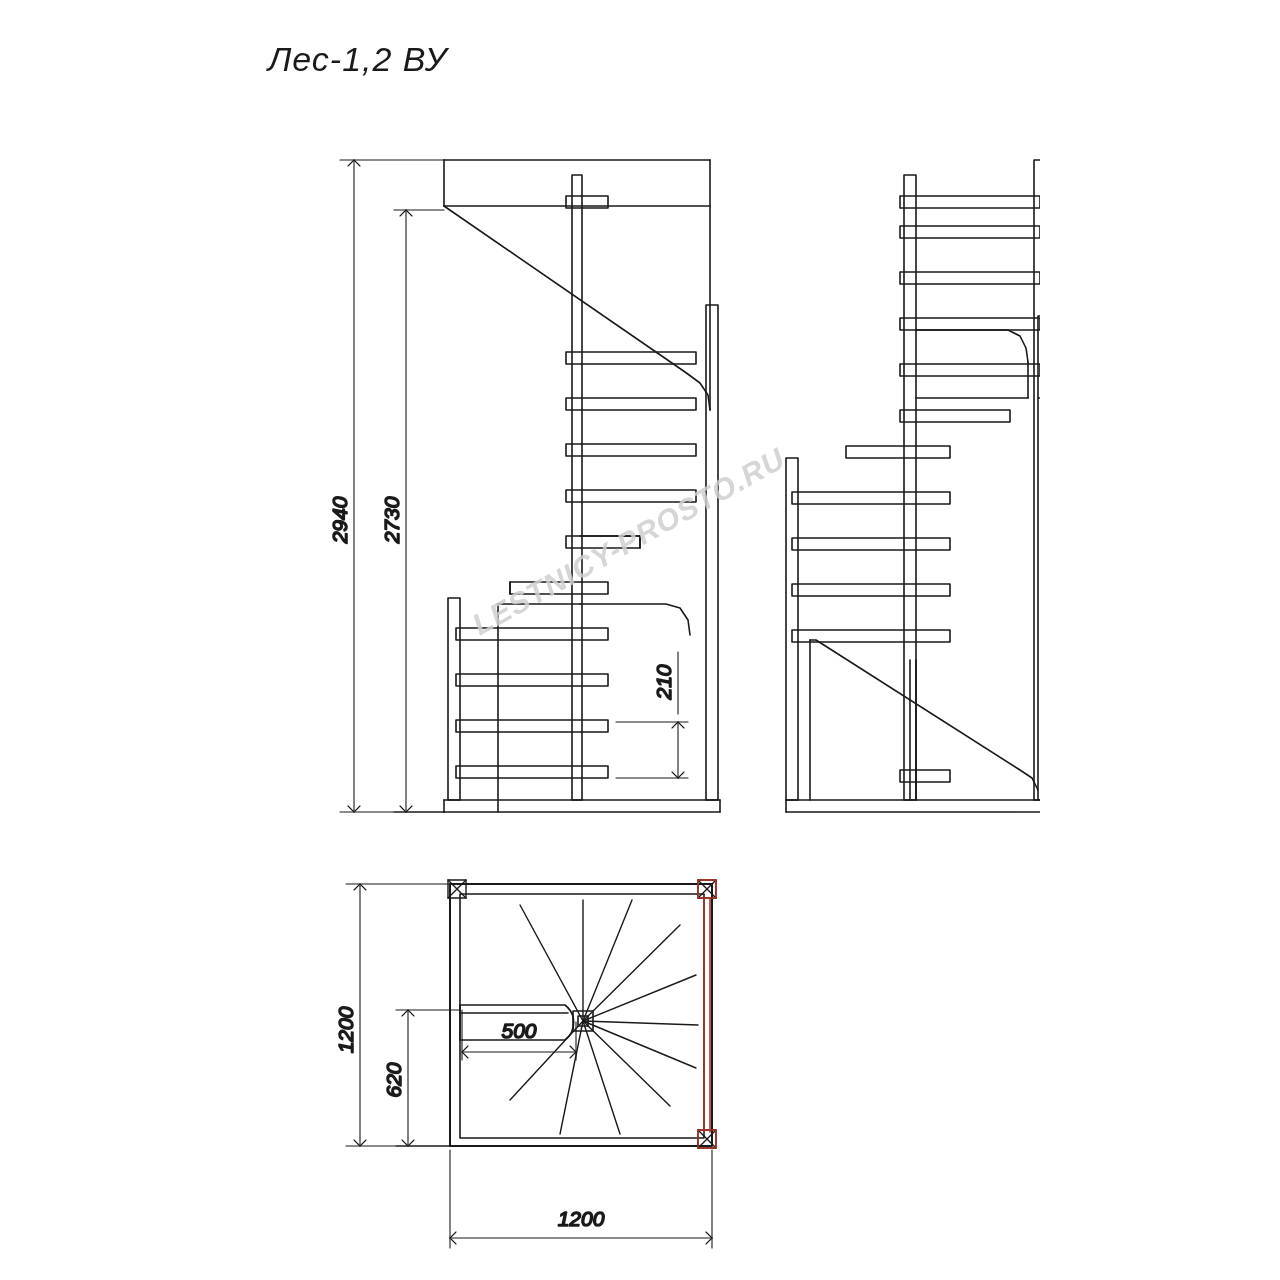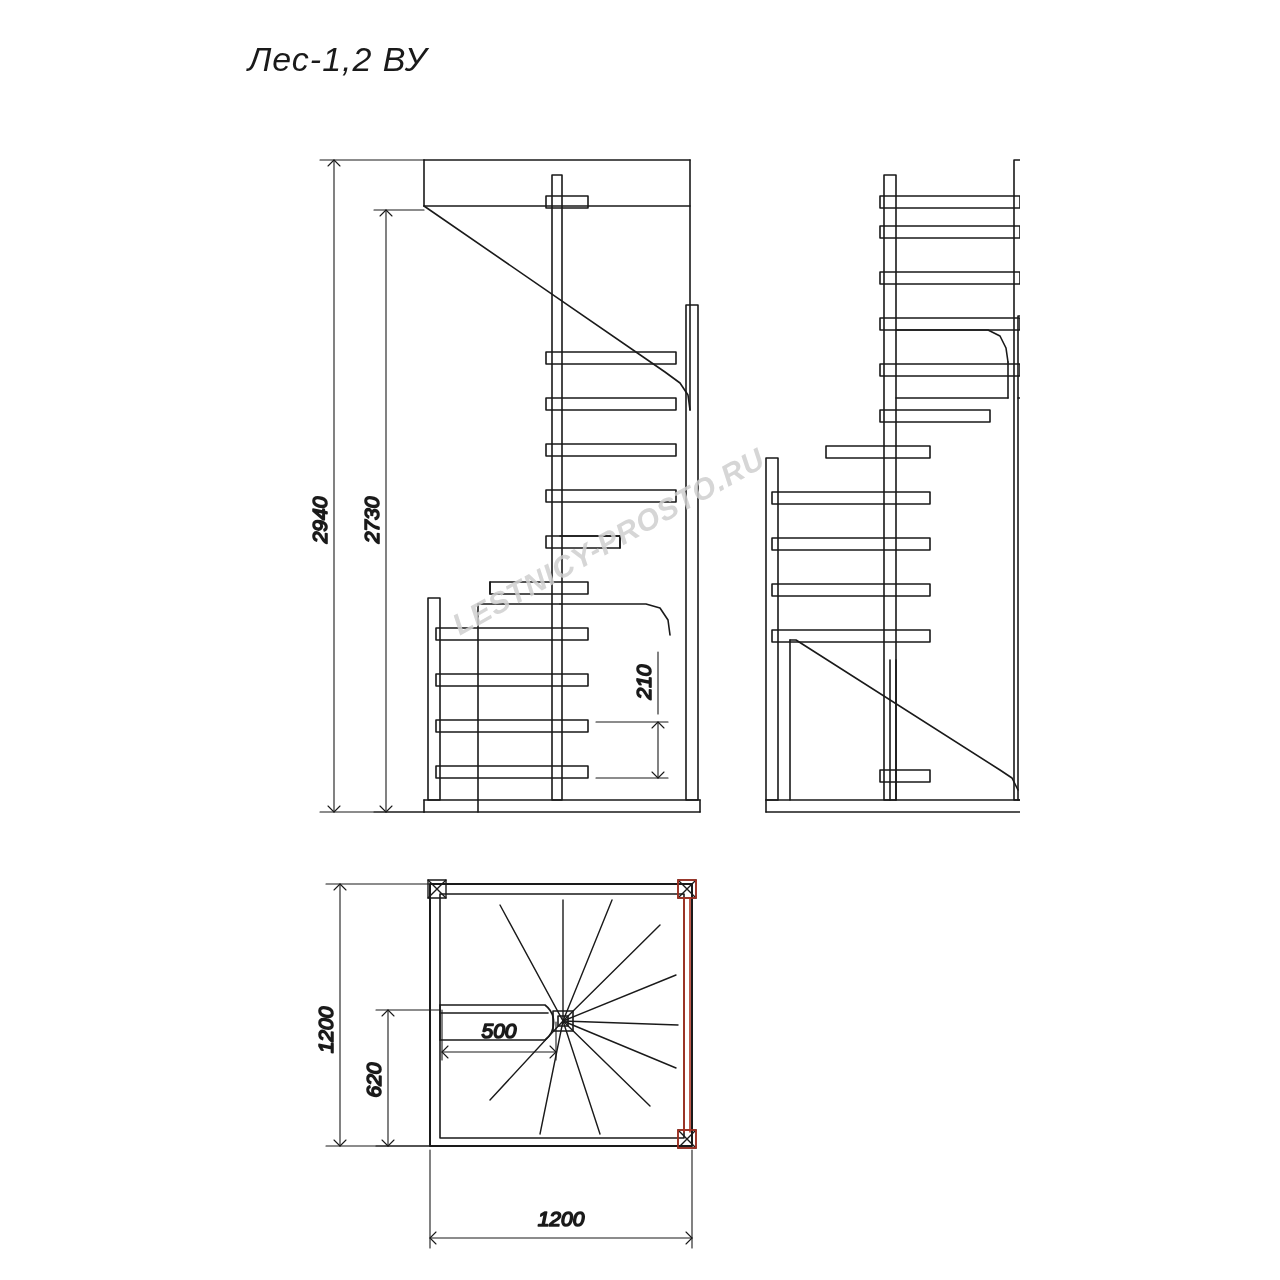--- a/index.html
+++ b/index.html
@@ -10,20 +10,21 @@
   }
   body {
     font-family: "Liberation Sans", sans-serif;
   }
   #sheet {
     position: relative;
     width: 1020px;
     height: 1280px;
     background: #ffffff;
     overflow: hidden;
+    margin-left: 20px;
   }
   #title {
     position: absolute;
     left: 248px;
     top: 40px;
     font-family: "Liberation Sans", sans-serif;
     font-size: 34px;
     font-style: italic;
     letter-spacing: 1px;
     color: #1a1a1a;

